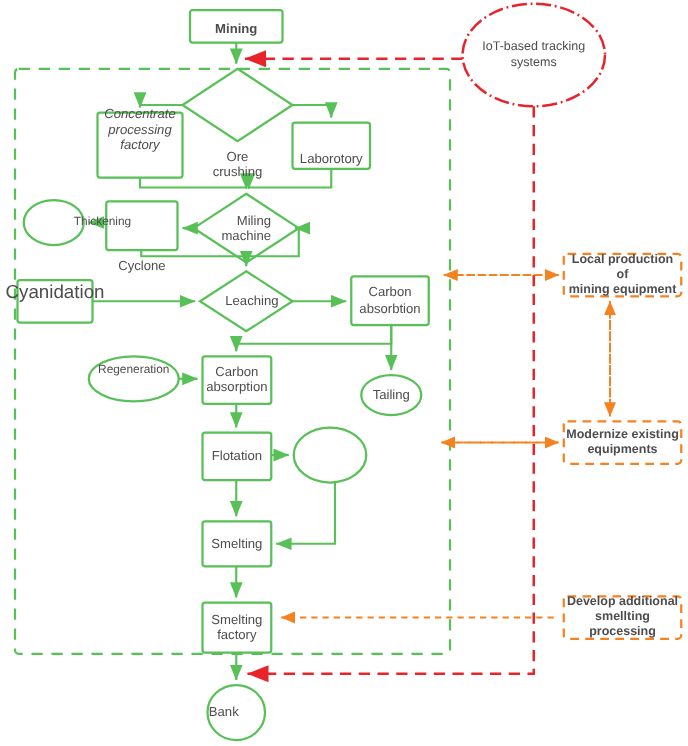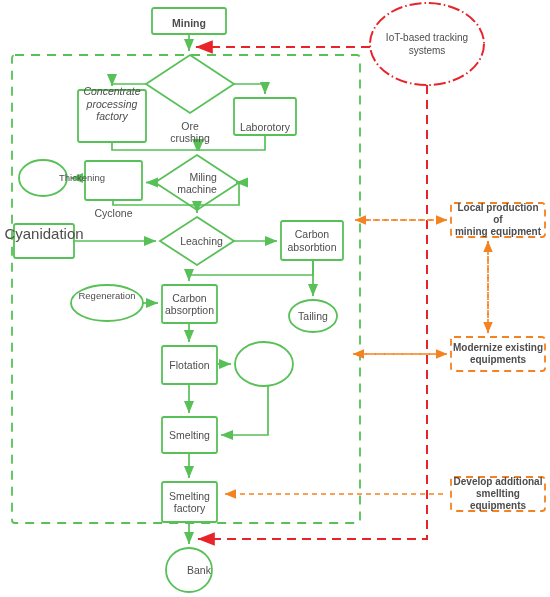--- a/index.html
+++ b/index.html
@@ -135,27 +135,27 @@
 absorption</div>
 
   <div class="nodelbl" style="left:162px;top:346px;width:55px;height:38px;">Flotation</div>
 
 
   <div class="nodelbl" style="left:162px;top:417px;width:55px;height:36px;">Smelting</div>
 
   <div class="nodelbl" style="left:162px;top:482px;width:55px;height:40px;">Smelting
 factory</div>
 
-  <div class="nodelbl" style="left:176px;top:558px;width:46px;height:24px;">Bank</div>
+  <div class="nodelbl" style="left:156px;top:558px;width:46px;height:24px;">Bank</div>
 
   <div class="nodelbl" style="left:371px;top:26px;width:112px;height:36px;font-size:10px;line-height:13px;">IoT-based tracking
 systems</div>
 
   <div class="nodelbl lbl-orange" style="left:453px;top:203px;width:90px;height:34px;">Local production of
 mining equipment</div>
 
   <div class="nodelbl lbl-orange" style="left:453px;top:337px;width:90px;height:34px;">Modernize existing
 equipments</div>
 
   <div class="nodelbl lbl-orange" style="left:453px;top:477px;width:90px;height:34px;">Develop additional
-smellting equipments</div>
+smellting processing</div>
 
 </div>
 
 </body></html>

